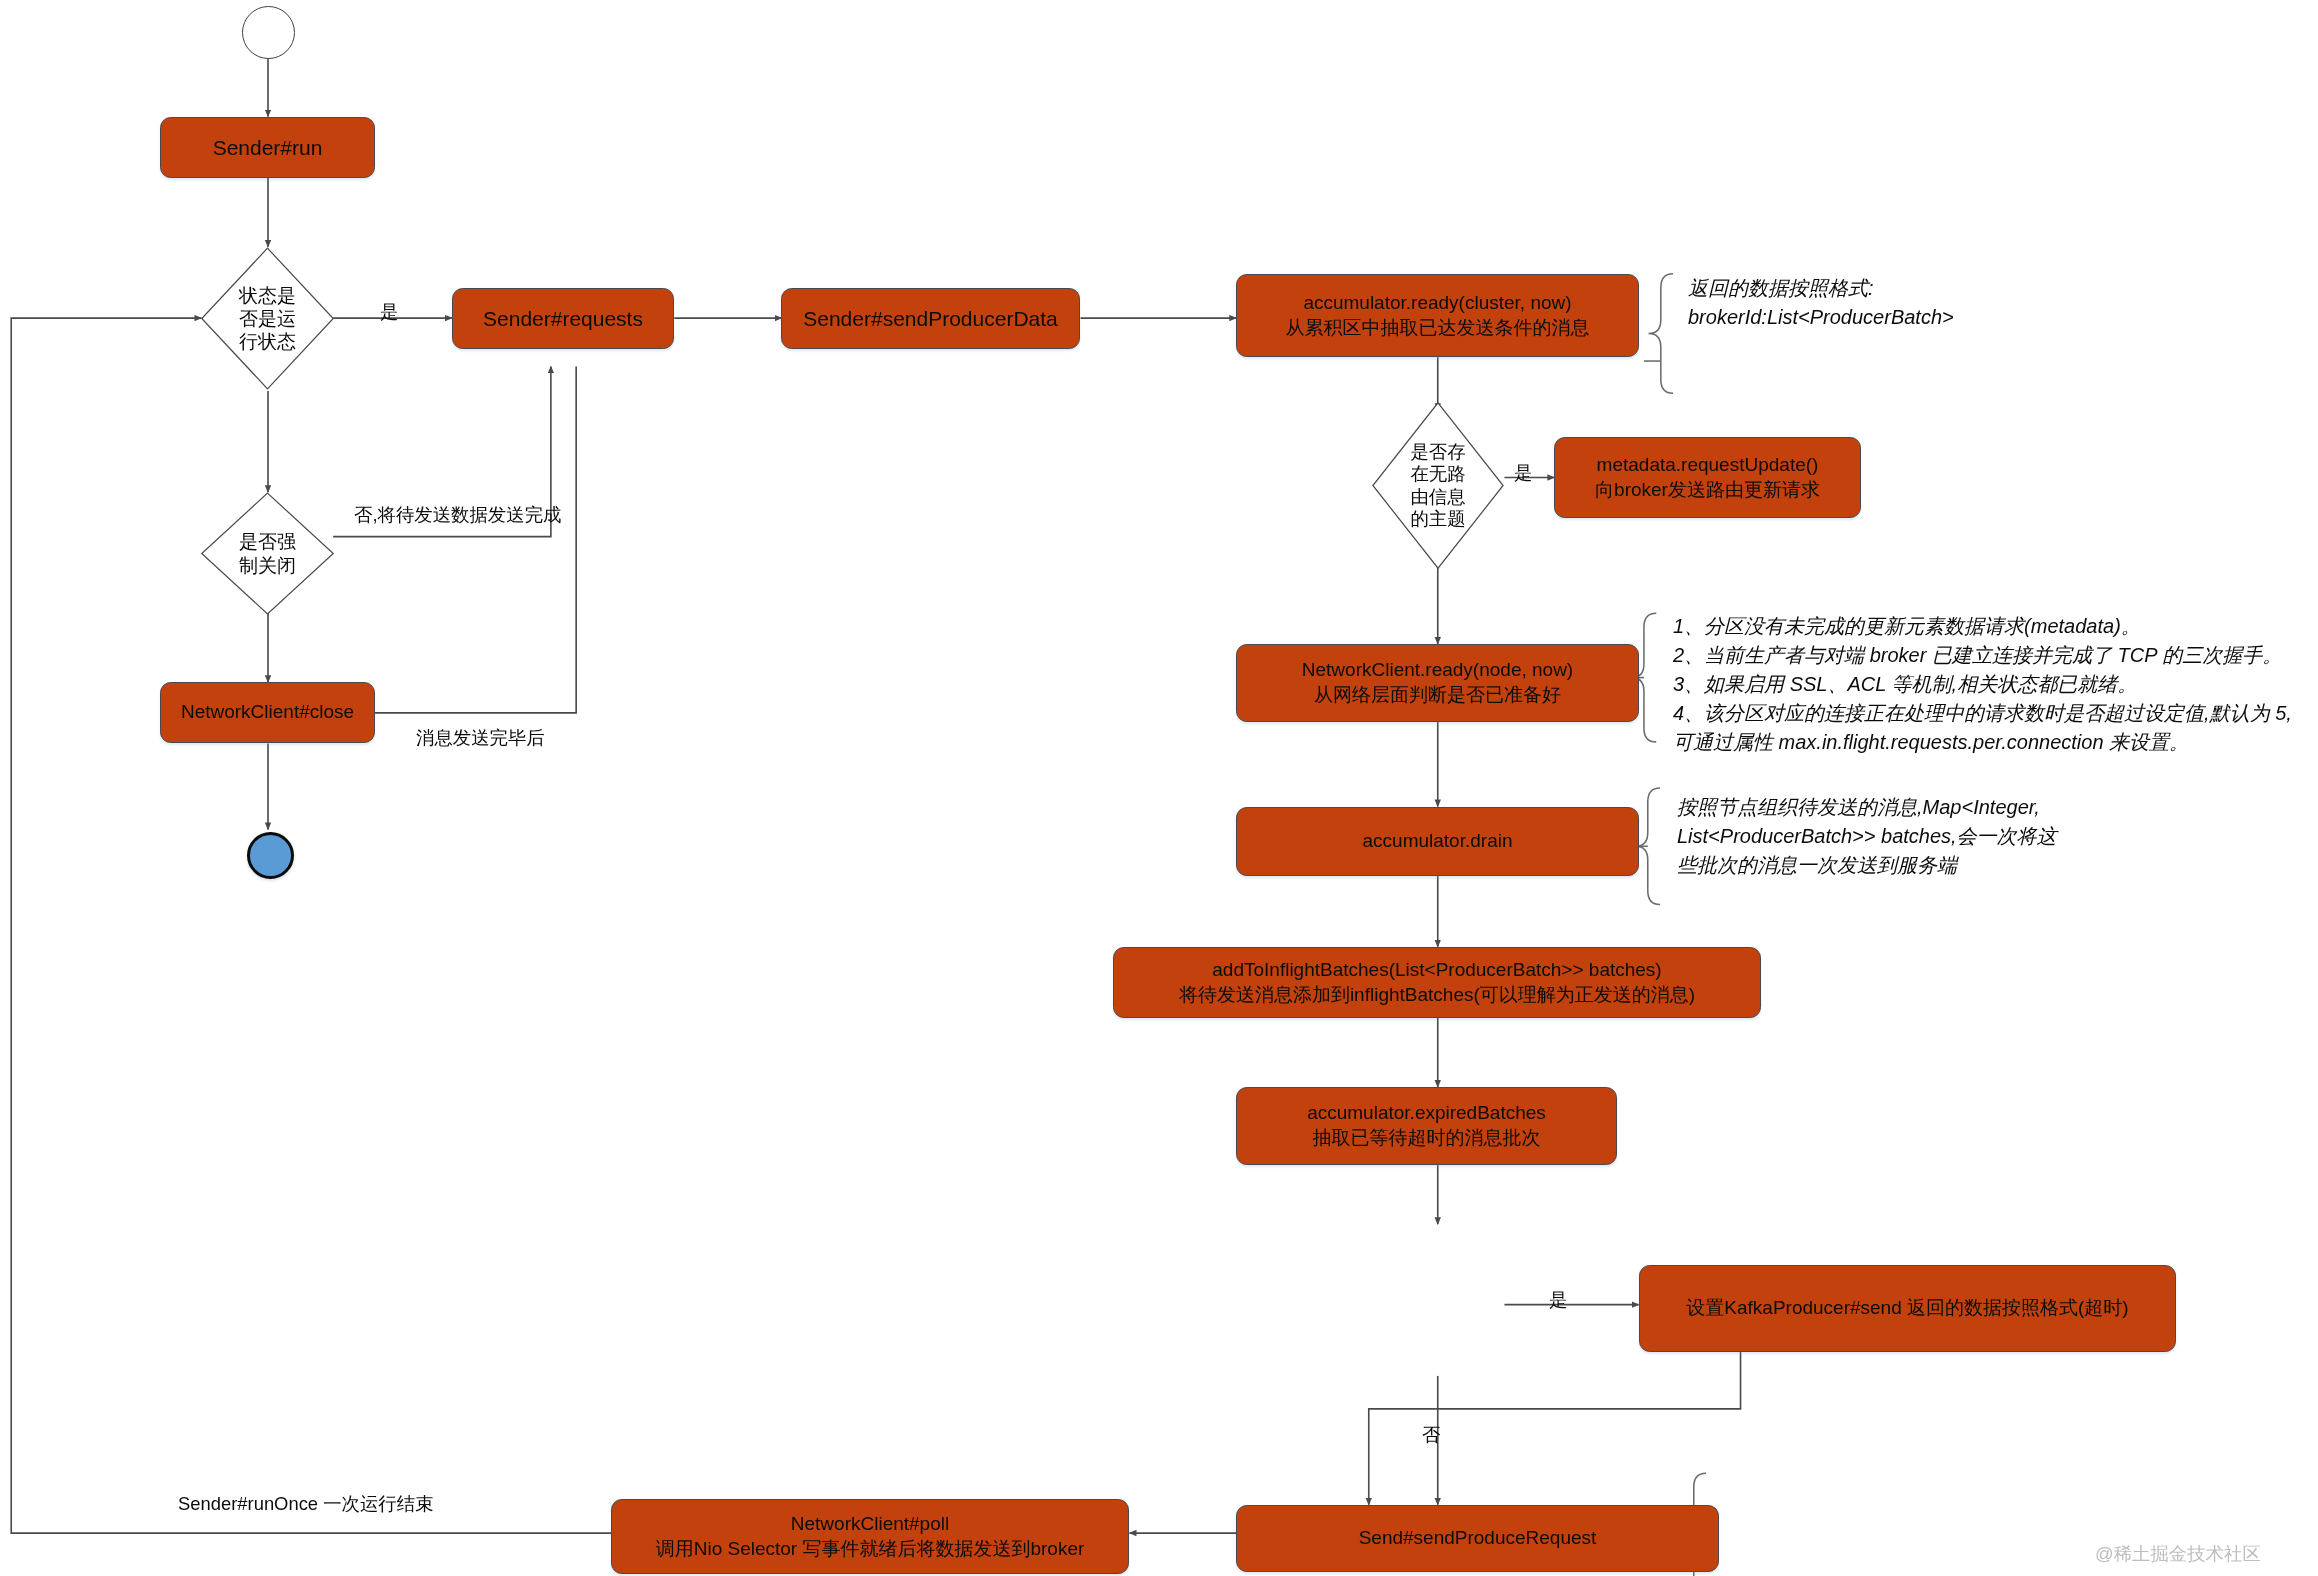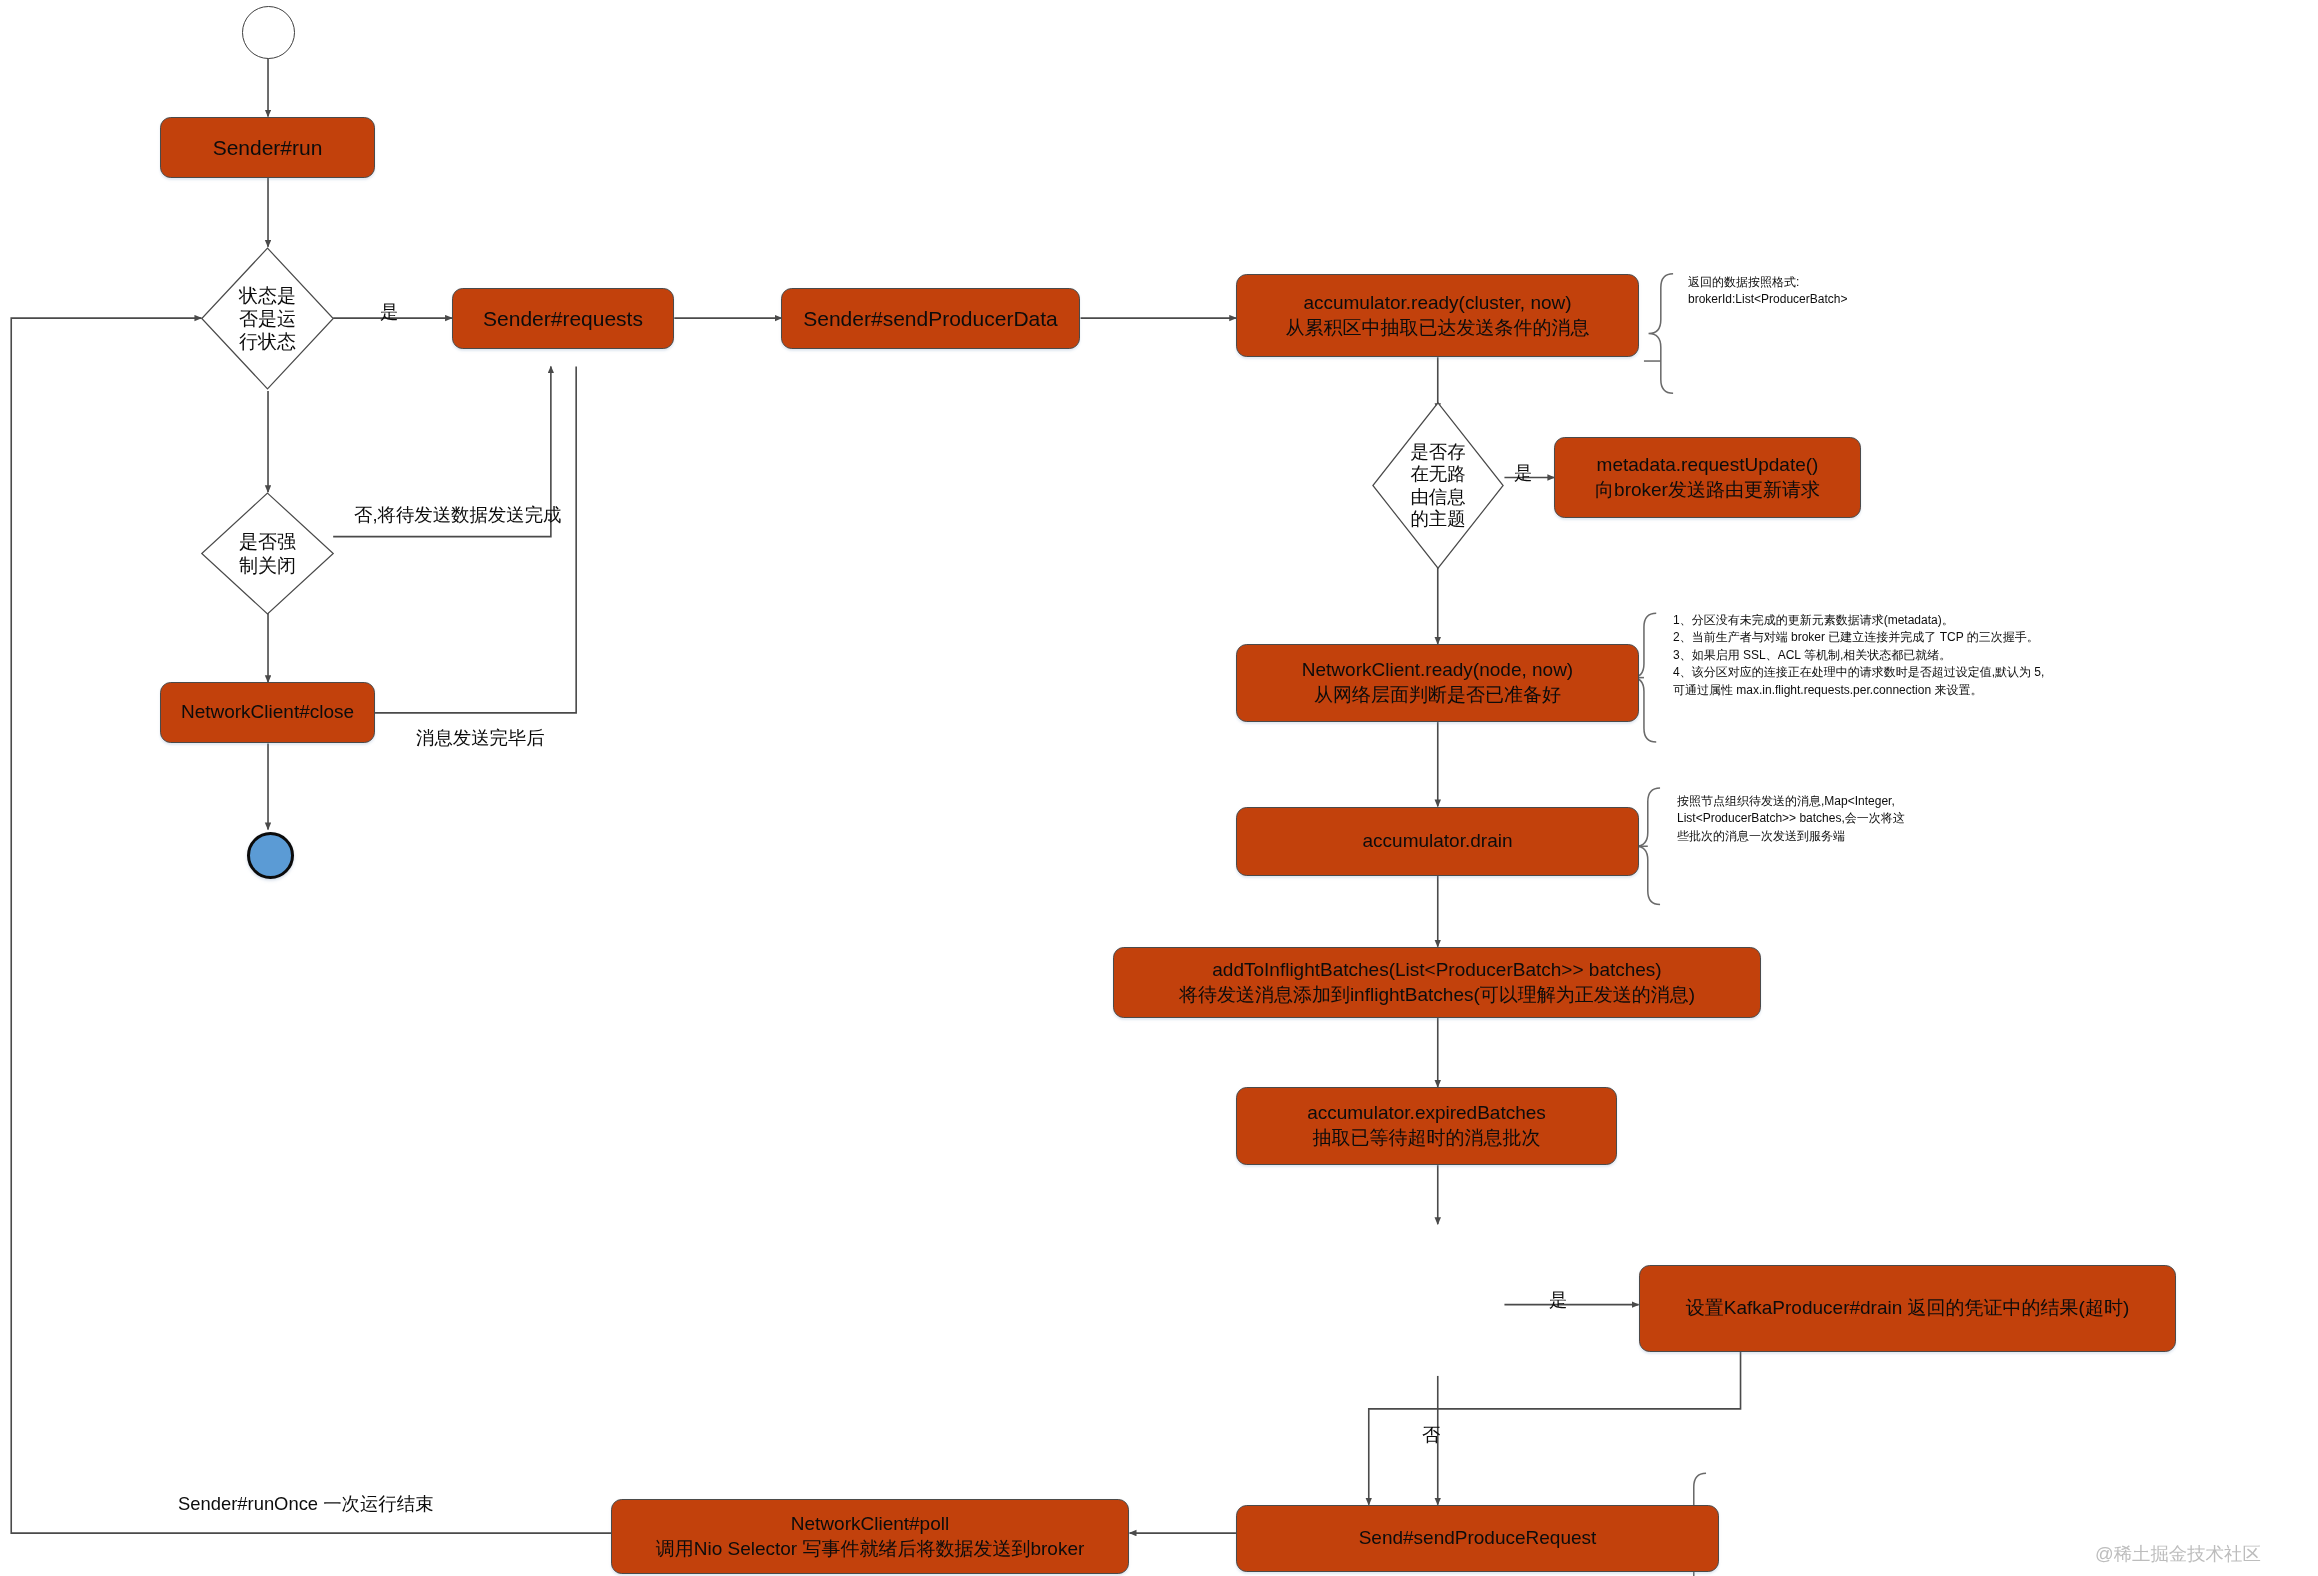--- a/index.html
+++ b/index.html
@@ -18,21 +18,21 @@
   .diamond-wrap svg{position:absolute;left:0;top:0;overflow:visible;}
   .diamond-txt{position:relative;text-align:center;line-height:1.22;color:#0c0c0c;white-space:pre-line;}
   .edge-label{position:absolute;color:#0c0c0c;white-space:nowrap;}
   .note{position:absolute;color:#0c0c0c;line-height:1.45;white-space:pre-line;}
   .start-node{position:absolute;border:1.7px solid #3f3f3f;border-radius:50%;background:#fff;}
   .end-node{position:absolute;border:3.8px solid #0b0b0b;border-radius:50%;background:#5b9bd5;box-shadow:0 1.5px 3.1px rgba(120,150,190,.35);}
   .watermark{position:absolute;color:#bdbdbd;white-space:nowrap;}
   .f28{font-size:21px;}
   .f26{font-size:19px;}
   .f25{font-size:18.4px;}
-  .f24{font-size:12px;}
+  .f24{font-size:20px;font-style:italic;}
 </style>
 </head>
 <body>
 
 <div id="canvas">
 
   <svg id="wires" viewBox="0 0 3024 2056">
     <defs>
       <marker id="ar" markerWidth="11" markerHeight="11" refX="9" refY="4.2" orient="auto" markerUnits="userSpaceOnUse">
         <path d="M0,0 L10,4.2 L0,8.4 z" fill="#4a4a4a"></path>
@@ -135,21 +135,21 @@
     <span class="l1">addToInflightBatches(List&lt;ProducerBatch&gt;&gt; batches)</span>
     <span class="l2">将待发送消息添加到inflightBatches(可以理解为正发送的消息)</span>
   </div>
 
   <div class="node f26" style="left:1236px;top:1087px;width:381px;height:78px;">
     <span class="l1">accumulator.expiredBatches</span>
     <span class="l2">抽取已等待超时的消息批次</span>
   </div>
 
   <div class="node f26" style="left:1639px;top:1265px;width:537px;height:87px;">
-    <span class="l1">设置KafkaProducer#drain 返回的凭证中的结果(超时)</span>
+    <span class="l1">设置KafkaProducer#send 返回的数据按照格式(超时)</span>
   </div>
 
   <div class="node f26" style="left:1236px;top:1505px;width:483px;height:67px;">
     <span class="l1">Send#sendProduceRequest</span>
   </div>
 
   <div class="node f26" style="left:611px;top:1499px;width:518px;height:75px;">
     <span class="l1">NetworkClient#poll</span>
     <span class="l2">调用Nio Selector 写事件就绪后将数据发送到broker</span>
   </div>

